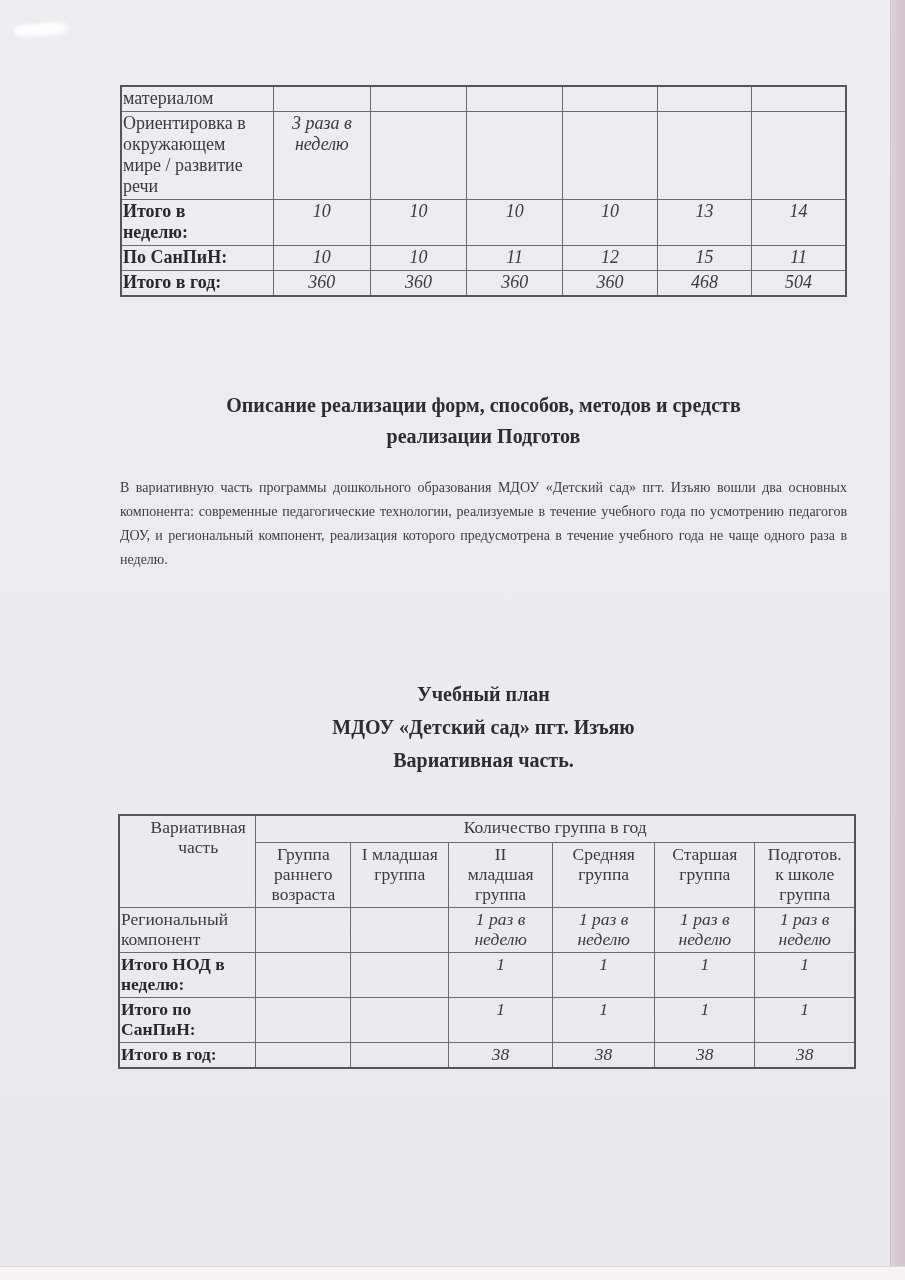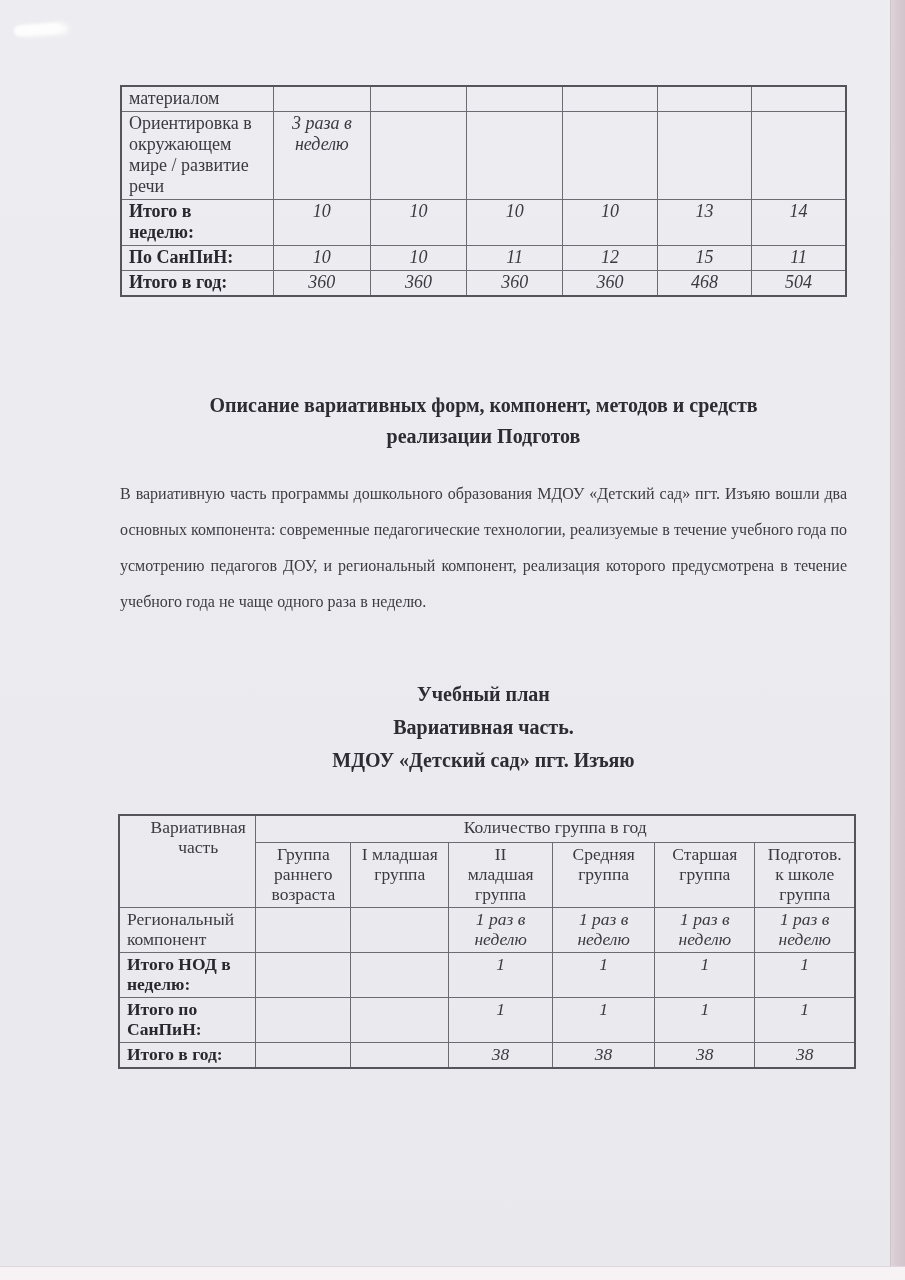--- a/index.html
+++ b/index.html
@@ -19,39 +19,39 @@
     background:rgba(255,255,255,.9);border-radius:7px;filter:blur(1px);
     transform:rotate(-4deg);box-shadow:6px 1px 4px rgba(255,255,255,.8);}
   
   table{border-collapse:collapse;table-layout:fixed;width:100%;}
   .doc-table{position:absolute;border:2px solid #54545a;}
   td{
     border:1px solid #6b6b72;vertical-align:top;
     padding:1px 5px 2px 5px;font-size:18px;line-height:1.17;
     white-space:pre-line;overflow:hidden;
   }
-  .lbl{text-align:left;padding-left:7px;}
+  .lbl{text-align:left;padding-left:1px;}
   .val{text-align:center;font-style:italic;}
   .b{font-weight:bold;color:#28282e;}
   #table1{left:120px;top:85px;width:727px;}
   #table2{left:118px;top:814px;width:738px;}
   #table2 td{font-size:17.5px;}
   .corner{text-align:center;padding-left:26px;}
   .span-head{text-align:center;}
   .colhead{text-align:center;}
   
   .heading{
     position:absolute;left:120px;width:727px;text-align:center;
     font-weight:bold;color:#2c2c32;font-size:20px;line-height:31px;
   }
   #section-heading{top:390px;}
   #plan-heading{top:678px;line-height:33px;}
   #body-paragraph{
     position:absolute;left:120px;top:476px;width:727px;
-    font-size:16px;line-height:36px;text-align:justify;color:#3c3c42;
+    font-size:14px;line-height:24px;text-align:justify;color:#3c3c42;
   }
 </style>
 </head>
 <body>
 
 <div class="page">
 
   <div class="smudge"></div>
 
   <table id="table1" class="doc-table">
@@ -112,30 +112,30 @@
         <td class="val">360</td>
         <td class="val">360</td>
         <td class="val">360</td>
         <td class="val">468</td>
         <td class="val">504</td>
       </tr>
     </tbody>
   </table>
 
   <div id="section-heading" class="heading">
-    <div>Описание вариативных форм, компонент, методов и средств</div>
+    <div>Описание реализации форм, способов, методов и средств</div>
     <div>реализации Подготов</div>
   </div>
 
   <div id="body-paragraph">В вариативную часть программы дошкольного образования МДОУ «Детский сад» пгт. Изъяю вошли два основных компонента: современные педагогические технологии, реализуемые в течение учебного года по усмотрению педагогов ДОУ, и региональный компонент, реализация которого предусмотрена в течение учебного года не чаще одного раза в неделю.</div>
 
   <div id="plan-heading" class="heading">
     <div>Учебный план</div>
+    <div>МДОУ «Детский сад» пгт. Изъяю</div>
     <div>Вариативная часть.</div>
-    <div>МДОУ «Детский сад» пгт. Изъяю</div>
   </div>
 
   <table id="table2" class="doc-table">
     <colgroup>
       <col style="width:18.6%">
         <col style="width:12.9%">
         <col style="width:13.3%">
       <col style="width:14.1%">
         <col style="width:13.9%">
         <col style="width:13.6%">

